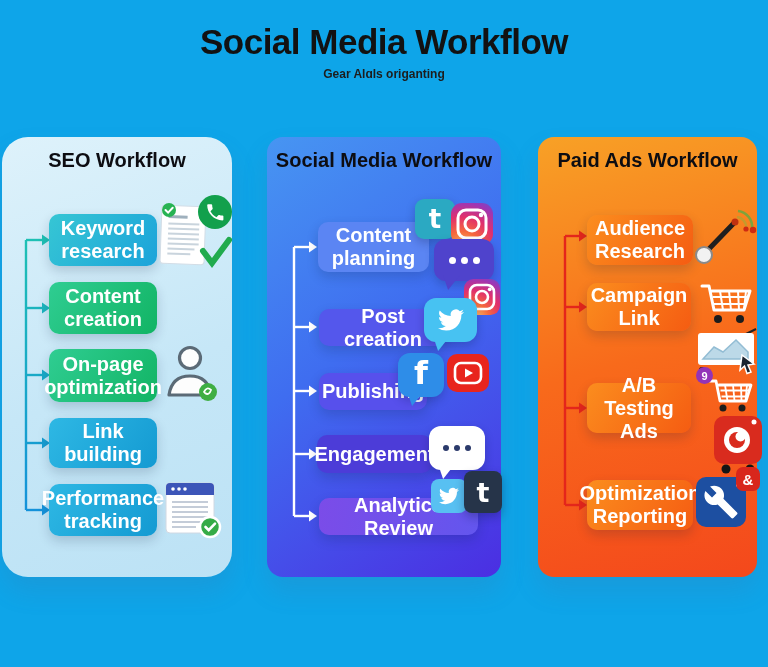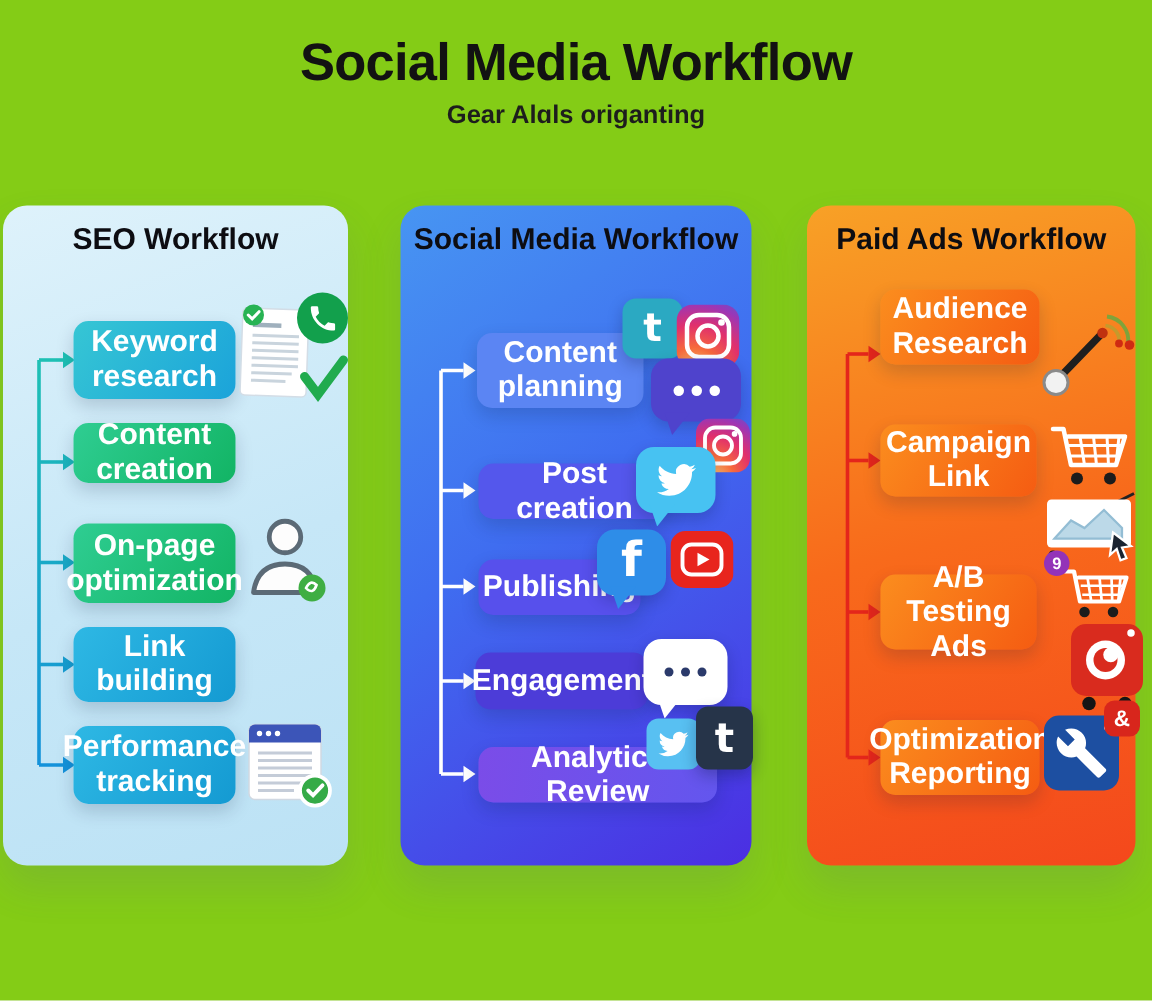--- a/index.html
+++ b/index.html
@@ -1,24 +1,24 @@
 <!DOCTYPE html>
 <html><head>
 <meta charset="utf-8">
 <style>
   html,body{margin:0;padding:0;background:#f7f8fb;}
-  .stage{position:relative;width:768px;height:667px;background:#84cc16;overflow:hidden;
+  .stage{position:relative;width:768px;height:667px;background:#0ea5e9;overflow:hidden;
          font-family:"Liberation Sans",sans-serif;}
   .title{position:absolute;left:0;right:0;top:22px;margin:0;text-align:center;
          font-size:35px;font-weight:800;letter-spacing:-0.5px;color:#121212;}
   .subtitle{position:absolute;left:0;right:0;top:67px;text-align:center;
-         font-size:17px;font-weight:600;color:#1d1d1d;}
+         font-size:12px;font-weight:600;color:#1d1d1d;}
   .card{position:absolute;top:137px;height:440px;border-radius:16px;
         box-shadow:0 14px 26px rgba(80,100,140,.16);}
-  .card-seo{left:2px;width:230px;background:linear-gradient(160deg,#def2fb 0%,#c6e7f7 55%,#bce2f5 100%);}
+  .card-seo{left:2px;width:230px;background:linear-gradient(160deg,#def2fb 0%,#c6e7f7 55%,#bce2f5 100%);border-radius:26px;}
   .card-social{left:267px;width:234px;background:linear-gradient(145deg,#4795f2 0%,#3f6df0 45%,#4b2ee2 100%);}
   .card-paid{left:538px;width:219px;background:linear-gradient(165deg,#f8a126 0%,#f86a1b 50%,#f4481c 100%);}
   .card h2{position:absolute;top:12px;left:0;right:0;margin:0;text-align:center;
         font-size:20px;font-weight:800;color:#0d0d12;}
   .connector{position:absolute;left:0;top:0;pointer-events:none;}
   .step{position:absolute;display:flex;align-items:center;justify-content:center;text-align:center;
         color:#fff;font-weight:700;font-size:20px;line-height:1.15;border-radius:10px;
         box-sizing:border-box;padding:3px 24px;box-shadow:0 5px 12px rgba(10,30,60,.18);}
   .seo-teal{background:linear-gradient(125deg,#36c6d4,#1ba3da);}
   .seo-green{background:linear-gradient(125deg,#2fcd92,#12b464);}
@@ -71,21 +71,21 @@
           <polygon points="40,165.5 40,176.5 48,171"></polygon>
         <polygon points="40,232.5 40,243.5 48,238"></polygon>
           <polygon points="40,300.5 40,311.5 48,306"></polygon>
         <polygon points="40,367.5 40,378.5 48,373"></polygon>
       </g>
     </svg>
 
     <div class="step seo-teal" style="left:47px;top:77px;width:108px;height:52px">
         <span>Keyword research</span>
       </div>
-    <div class="step seo-green" style="left:47px;top:145px;width:108px;height:40px">
+    <div class="step seo-green" style="left:47px;top:145px;width:108px;height:52px">
         <span>Content creation</span>
       </div>
     <div class="step seo-green" style="left:47px;top:212px;width:108px;height:53px">
         <span>On-page optimization</span>
       </div>
     <div class="step seo-blue" style="left:47px;top:347px;width:108px;height:52px">
         <span>Performance tracking</span>
       </div>
     <div class="step seo-blue" style="left:47px;top:281px;width:108px;height:50px">
         <span>Link building</span>
@@ -282,21 +282,21 @@
           <path d="M27 368 H41"></path>
       </g>
       <g fill="#e4261b">
         <polygon points="41,93.5 41,104.5 49,99"></polygon>
           <polygon points="41,164.5 41,175.5 49,170"></polygon>
         <polygon points="41,265.5 41,276.5 49,271"></polygon>
           <polygon points="41,362.5 41,373.5 49,368"></polygon>
       </g>
     </svg>
 
-    <div class="step paid-box" style="left:49px;top:56px;width:106px;height:50px">
+    <div class="step paid-box" style="left:49px;top:78px;width:106px;height:50px">
         <span>Audience Research</span>
       </div>
     <div class="step paid-box" style="left:49px;top:146px;width:104px;height:48px">
         <span>Campaign Link</span>
       </div>
     <div class="step paid-box" style="left:49px;top:246px;width:104px;height:50px">
         <span>A/B Testing Ads</span>
       </div>
     <div class="step paid-box" style="left:49px;top:343px;width:106px;height:50px">
         <span>Optimization Reporting</span>

